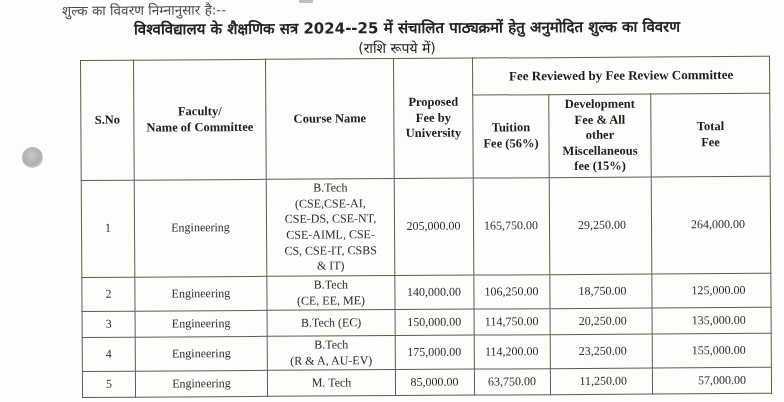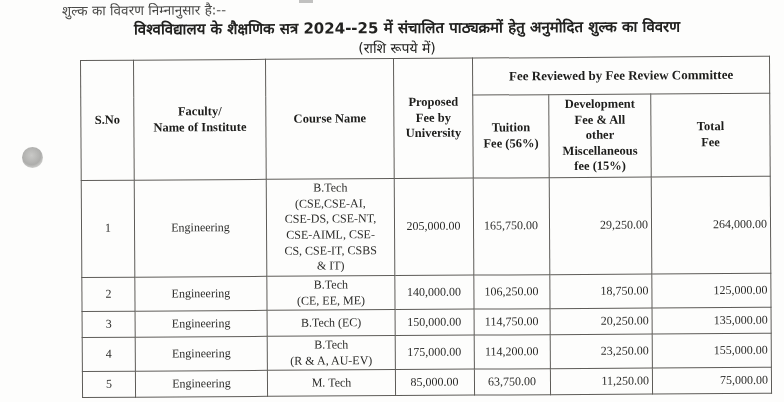--- a/index.html
+++ b/index.html
@@ -97,21 +97,21 @@
     font-size: 12.5px;
     color: #1d1d1b;
     line-height: 1.25;
   }
   td {
     font-size: 12px;
     color: #2c2c2a;
     line-height: 1.3;
   }
   .pre { white-space: pre-line; }
-  .num-right { text-align: right; padding-right: 3px; }
+  .num-right { text-align: right; padding-right: 25px; }
   .num-center { text-align: center; padding-right: 4px; margin-top: 14px; }
   .committee-cell { font-size: 13px; }
   tr.r-head1 { height: 37px; }
   tr.r-head2 { height: 83px; }
   tr.r1 { height: 97px; }
   tr.r2 { height: 34px; }
   tr.r3 { height: 26px; }
   tr.r4 { height: 31px; }
   tr.r5 { height: 26px; }
 </style>
@@ -133,21 +133,21 @@
       <col style="width:128px">
       <col style="width:79px">
       <col style="width:76px">
       <col style="width:102px">
       <col style="width:119px">
     </colgroup>
     <tbody>
       <tr class="r-head1">
         <th rowspan="2">S.No</th>
         <th rowspan="2" class="pre">Faculty/
-Name of Institute</th>
+Name of Committee</th>
         <th rowspan="2">Course Name</th>
         <th rowspan="2" class="pre">Proposed
 Fee by
 University</th>
         <th colspan="3" class="committee-cell">Fee Reviewed by Fee Review Committee</th>
       </tr>
       <tr class="r-head2">
         <th class="pre">Tuition
 Fee (56%)</th>
         <th class="pre">Development
@@ -206,17 +206,17 @@
         <td class="num-right">155,000.00</td>
       </tr>
 
       <tr class="r5">
         <td>5</td>
         <td>Engineering</td>
         <td>M. Tech</td>
         <td class="num-center">85,000.00</td>
         <td class="num-center">63,750.00</td>
         <td class="num-right">11,250.00</td>
-        <td class="num-right">75,000.00</td>
+        <td class="num-right">57,000.00</td>
       </tr>
     </tbody>
   </table>
 </div>
 
 </body></html>

